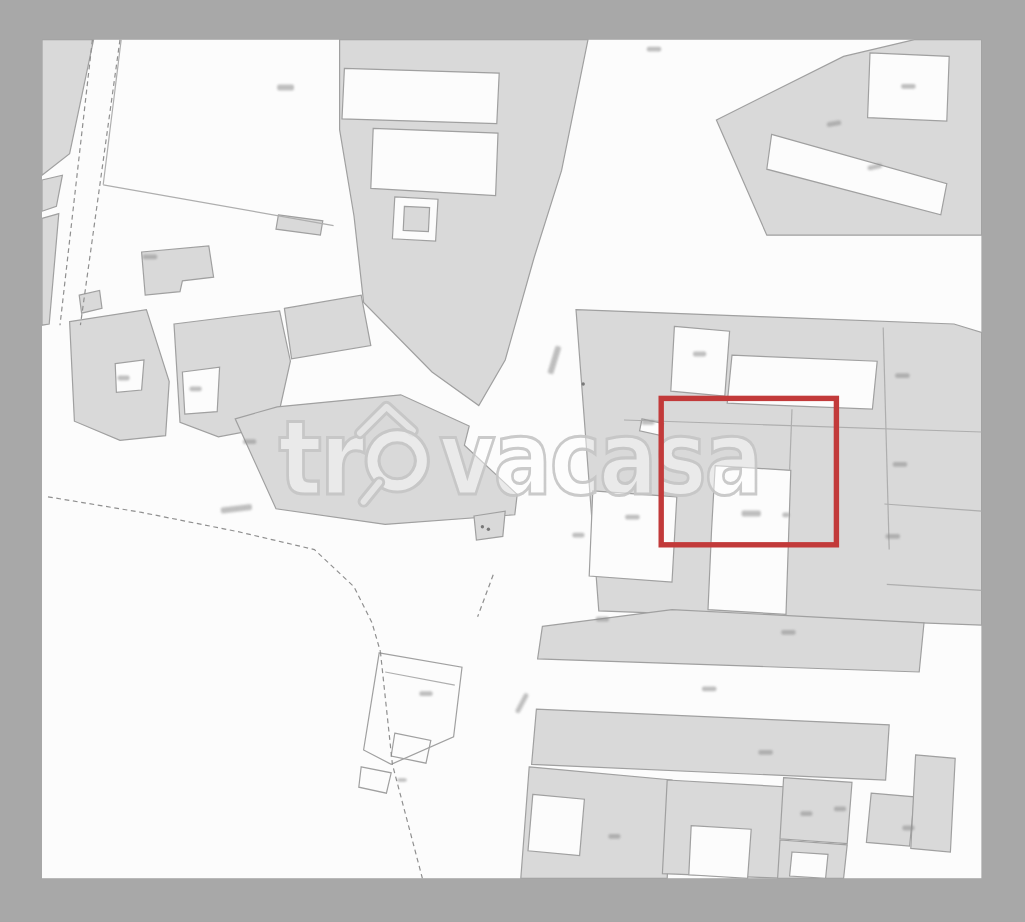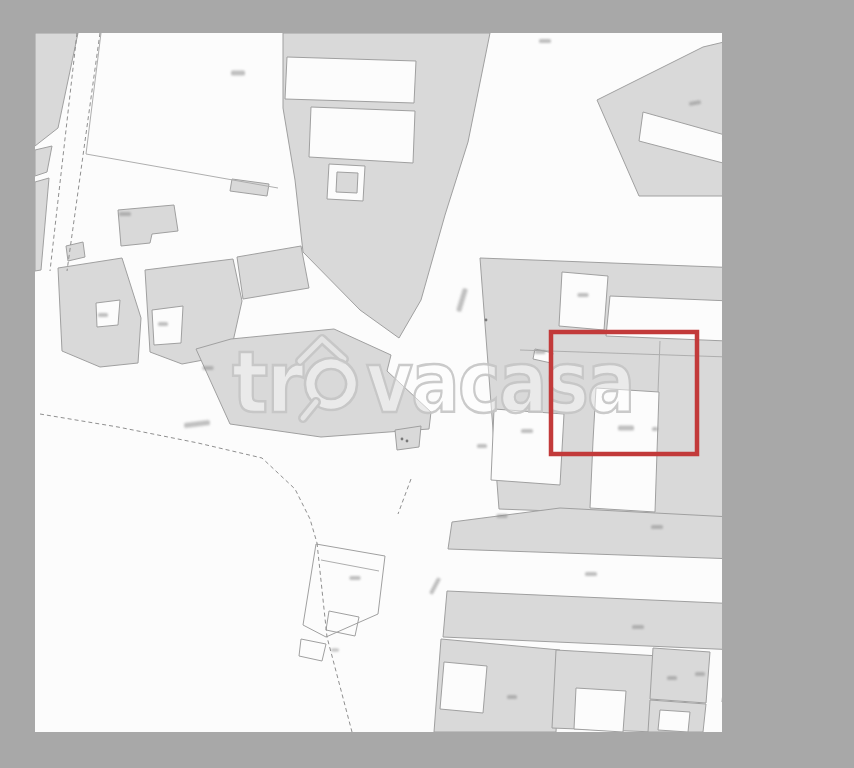--- a/index.html
+++ b/index.html
@@ -1,16 +1,16 @@
 <!DOCTYPE html>
 <html><head>
 <meta charset="utf-8">
 <style>
   html,body{margin:0;padding:0;background:#a8a8a8;}
-  .stage{position:relative;width:722px;height:768px;overflow:hidden;}
+  .stage{position:relative;width:854px;height:768px;overflow:hidden;}
   svg{display:block;}
   .wm-text{
     font-family:"DejaVu Sans","Liberation Sans",sans-serif;
     font-weight:bold;
     font-size:86px;
     letter-spacing:-2px;
     fill:rgba(255,255,255,0.50);
     stroke:#c6c6c6;
     stroke-width:2.6px;
   }

